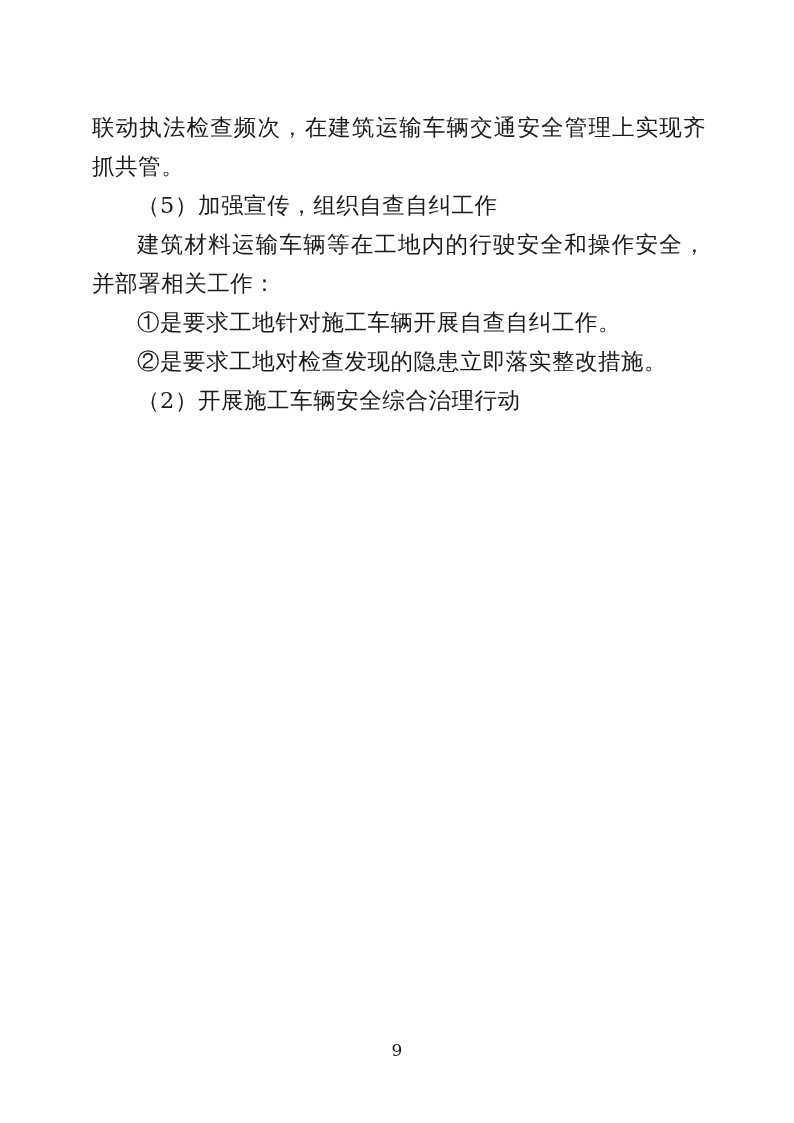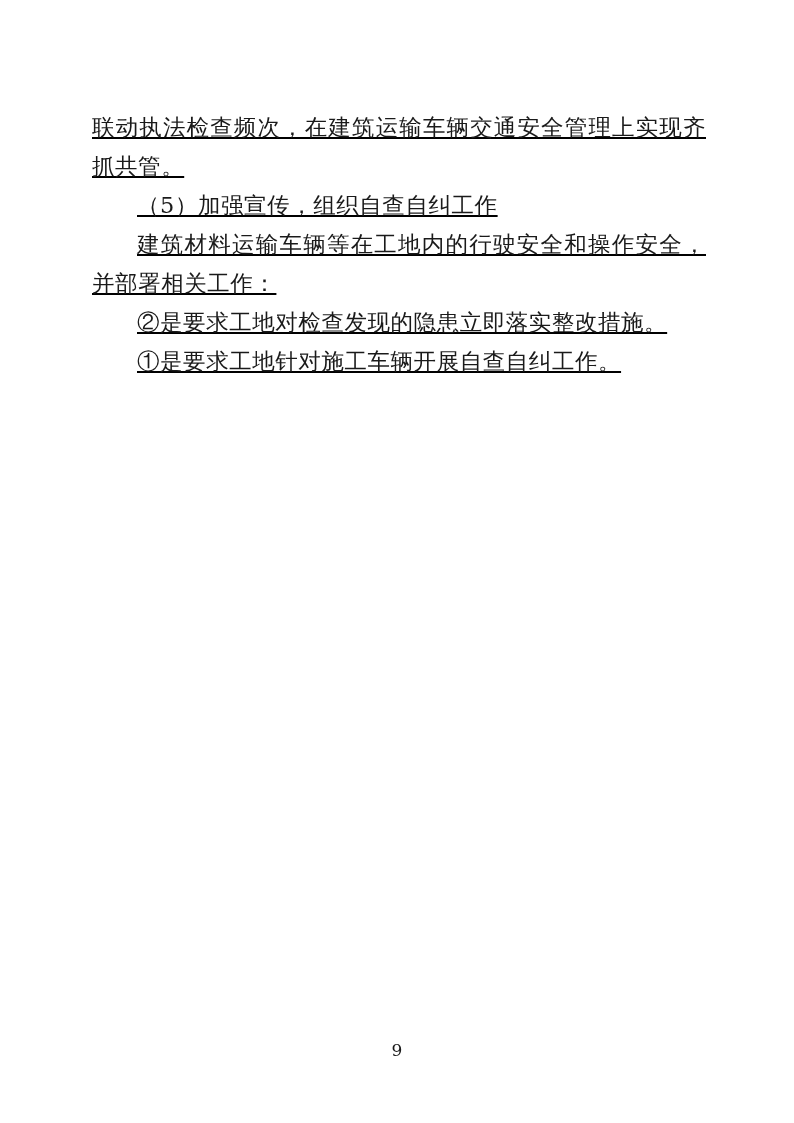--- a/index.html
+++ b/index.html
@@ -14,21 +14,20 @@
     margin: 0 auto;
     background: #ffffff;
     overflow: hidden;
     box-sizing: border-box;
   }
   .doc-body {
     position: absolute;
     left: 92px;
     top: 108px;
     width: 614px;
-    text-decoration: underline;
   }
   .para {
     font-family: "DejaVu Serif", "Liberation Serif", serif;
     font-size: 22.5px;
     line-height: 39px;
     color: #1a1a1a;
     text-align: justify;
     text-justify: inter-character;
     letter-spacing: 0.55px;
     margin: 0;
@@ -63,24 +62,25 @@
 
   <div class="doc-body">
 
     <p class="para continued">联动执法检查频次，在建筑运输车辆交通安全管理上实现齐抓共管。</p>
 
 
     <p class="para indent">（5）加强宣传，组织自查自纠工作</p>
 
     <p class="para indent">建筑材料运输车辆等在工地内的行驶安全和操作安全，并部署相关工作：</p>
 
+    <p class="para indent">①是要求工地针对施工车辆开展自查自纠工作。</p>
+
     <p class="para indent">②是要求工地对检查发现的隐患立即落实整改措施。</p>
 
-    <p class="para indent">①是要求工地针对施工车辆开展自查自纠工作。</p>
-
+    <p class="para indent">（2）开展施工车辆安全综合治理行动</p>
 
 
 
 
   </div>
 
   <div class="page-number">9</div>
 
 </div>
 

